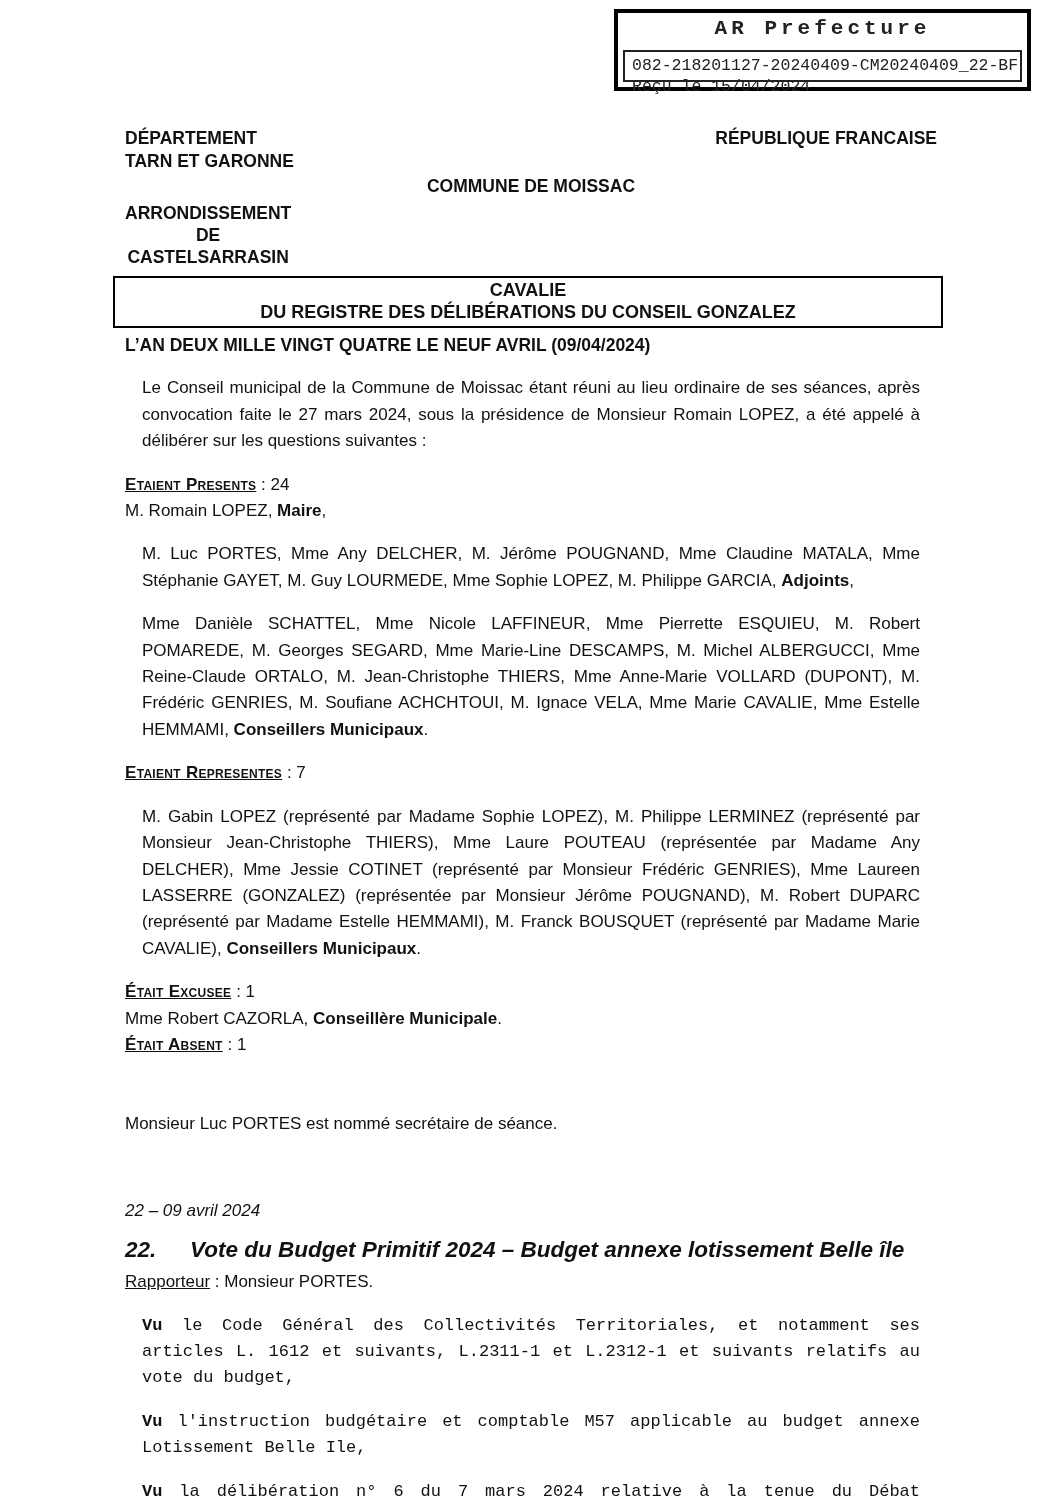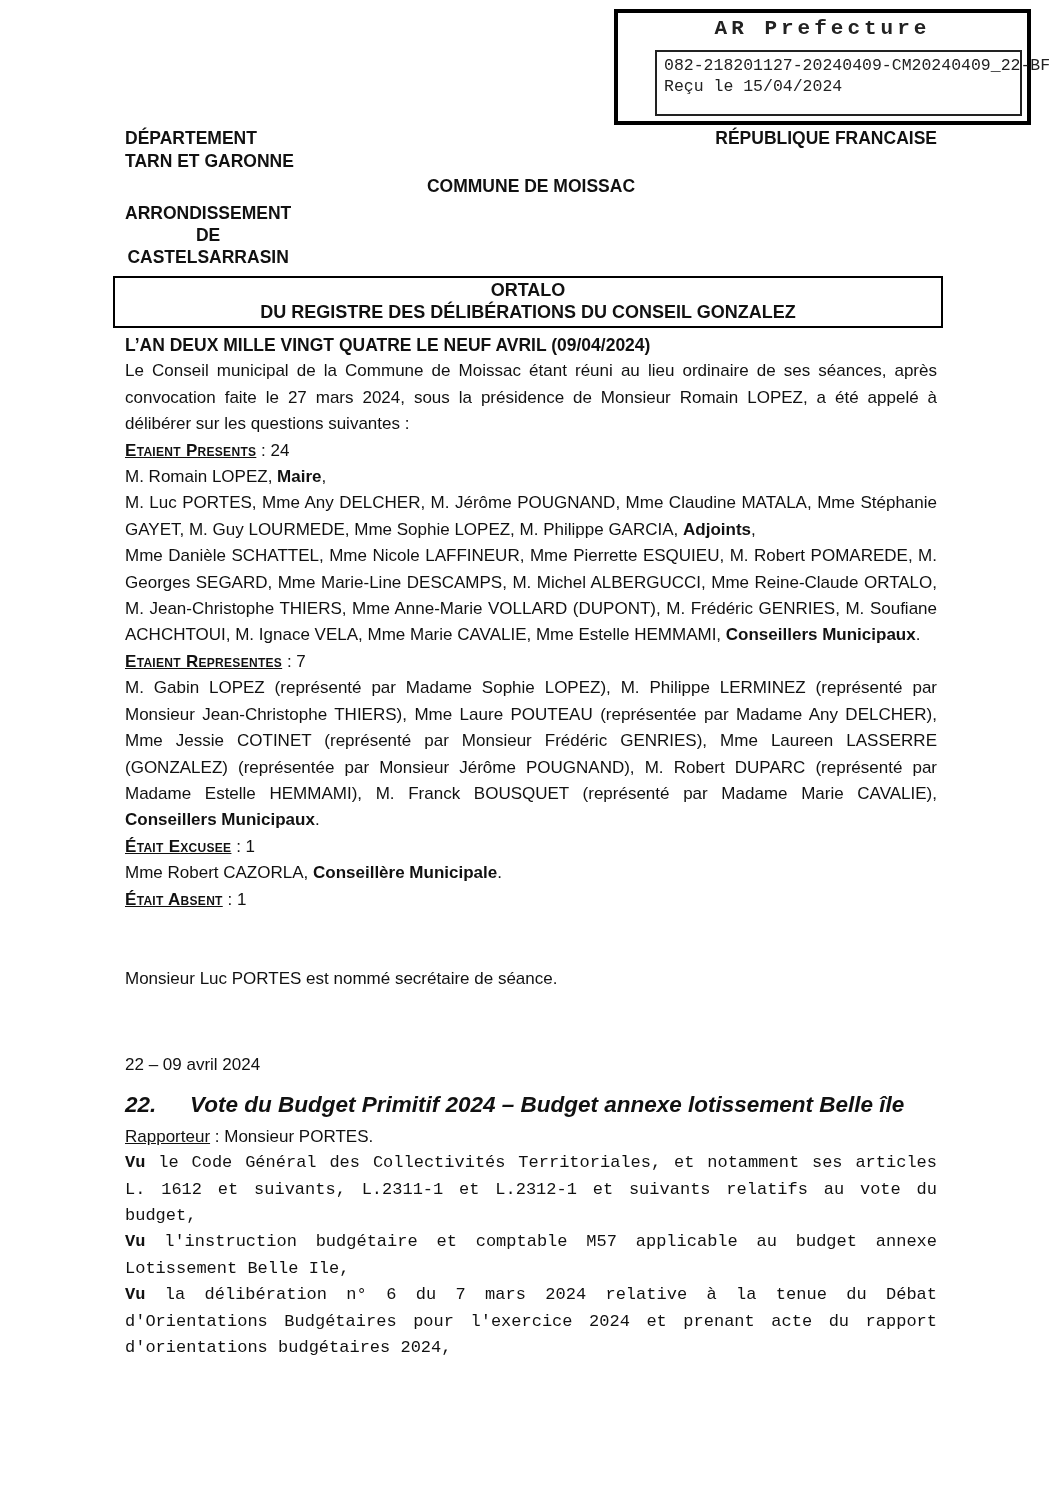--- a/index.html
+++ b/index.html
@@ -7,65 +7,64 @@
     position:relative;
     width:1058px;height:1496px;
     background:#ffffff;
     font-family:"Liberation Sans",sans-serif;
     color:#111;
     overflow:hidden;
     box-sizing:border-box;
   }
   
   .stamp{
-    position:absolute;top:9px;left:614px;width:417px;height:116px;
+    position:absolute;top:9px;left:614px;width:417px;height:82px;
     border:4px solid #000;box-sizing:border-box;background:#fff;
   }
   .stamp-title{
     font-family:"Liberation Mono","DejaVu Sans Mono",monospace;
     font-weight:bold;font-size:21px;letter-spacing:4px;
     text-align:center;padding-top:4px;color:#222;
   }
   .stamp-inner{
     position:absolute;left:5px;right:5px;top:37px;bottom:5px;
     border:2px solid #222;box-sizing:border-box;
     padding:3px 7px;
     font-family:"Liberation Mono","DejaVu Sans Mono",monospace;
     font-size:16.5px;line-height:1.3;color:#222;
     white-space:nowrap;
-    margin-left:32px;
   }
   
   .content{padding:0 121px 0 125px;}
   .hdr-row{
     display:flex;justify-content:space-between;align-items:flex-start;
     margin-top:127px;font-weight:bold;font-size:17.5px;line-height:23px;gap:44px;
   }
   .commune{ text-align:center;font-weight:bold;font-size:17.5px;margin-top:3px; }
   .arrond{
     width:max-content;text-align:center;font-weight:bold;
     font-size:17.5px;line-height:22px;margin-top:5px;
   }
   .extrait-box{
     margin:8px -6px 0 -12px;
     border:2px solid #000;
     text-align:center;font-weight:bold;font-size:18px;line-height:21.5px;
     padding:2px 0 3px;
   }
   .body-txt{font-size:17px;line-height:26.4px;}
   .date-line{font-weight:bold;font-size:17.5px;margin:4px 0 0;}
-  p.para{margin:0;text-align:justify;}
+  p.para{margin:17px;text-align:justify;}
   .att-label{
     font-variant:small-caps;font-weight:bold;text-decoration:underline;
     letter-spacing:0.3px;
   }
   .att-line{margin:0;}
   .b{font-weight:bold;}
   .secretary{margin:53px 0 0;}
-  .ref-line{margin:60px 0 8px;font-size:17px;}
+  .ref-line{margin:60px 0 8px;font-size:17px;font-style:italic;}
   .delib-heading{
     margin:9px 0 0;
     font-size:22.5px;font-weight:bold;font-style:italic;line-height:33px;
     padding-left:43px;
   }
   .delib-num{display:inline-block;width:65px;margin-left:-43px;font-style:italic;}
   .rapporteur{margin:3px 0 0;}
   .rapporteur-label{text-decoration:underline;}
   .vu{margin:34px 0 0;font-family:Liberation Mono, monospace;}
   .vu2{margin-top:13px;}
@@ -96,21 +95,21 @@
 
     <div class="commune">COMMUNE DE MOISSAC</div>
 
     <div class="arrond">
       <div>ARRONDISSEMENT</div>
       <div>DE</div>
       <div>CASTELSARRASIN</div>
     </div>
 
     <div class="extrait-box">
-      <div>ORTALO</div>
+      <div>CAVALIE</div>
       <div>DU REGISTRE DES DÉLIBÉRATIONS DU CONSEIL GONZALEZ</div>
     </div>
 
     <div class="body-txt">
 
       <div class="date-line">L’AN DEUX MILLE VINGT QUATRE LE NEUF AVRIL (09/04/2024)</div>
 
       <p class="para">Le Conseil municipal de la Commune de Moissac étant réuni au lieu ordinaire de ses séances, après convocation faite le 27 mars 2024, sous la présidence de Monsieur Romain LOPEZ, a été appelé à délibérer sur les questions suivantes :</p>
 
       <p class="att-line"><span class="att-label">Etaient Presents</span> <span>: 24</span></p>

